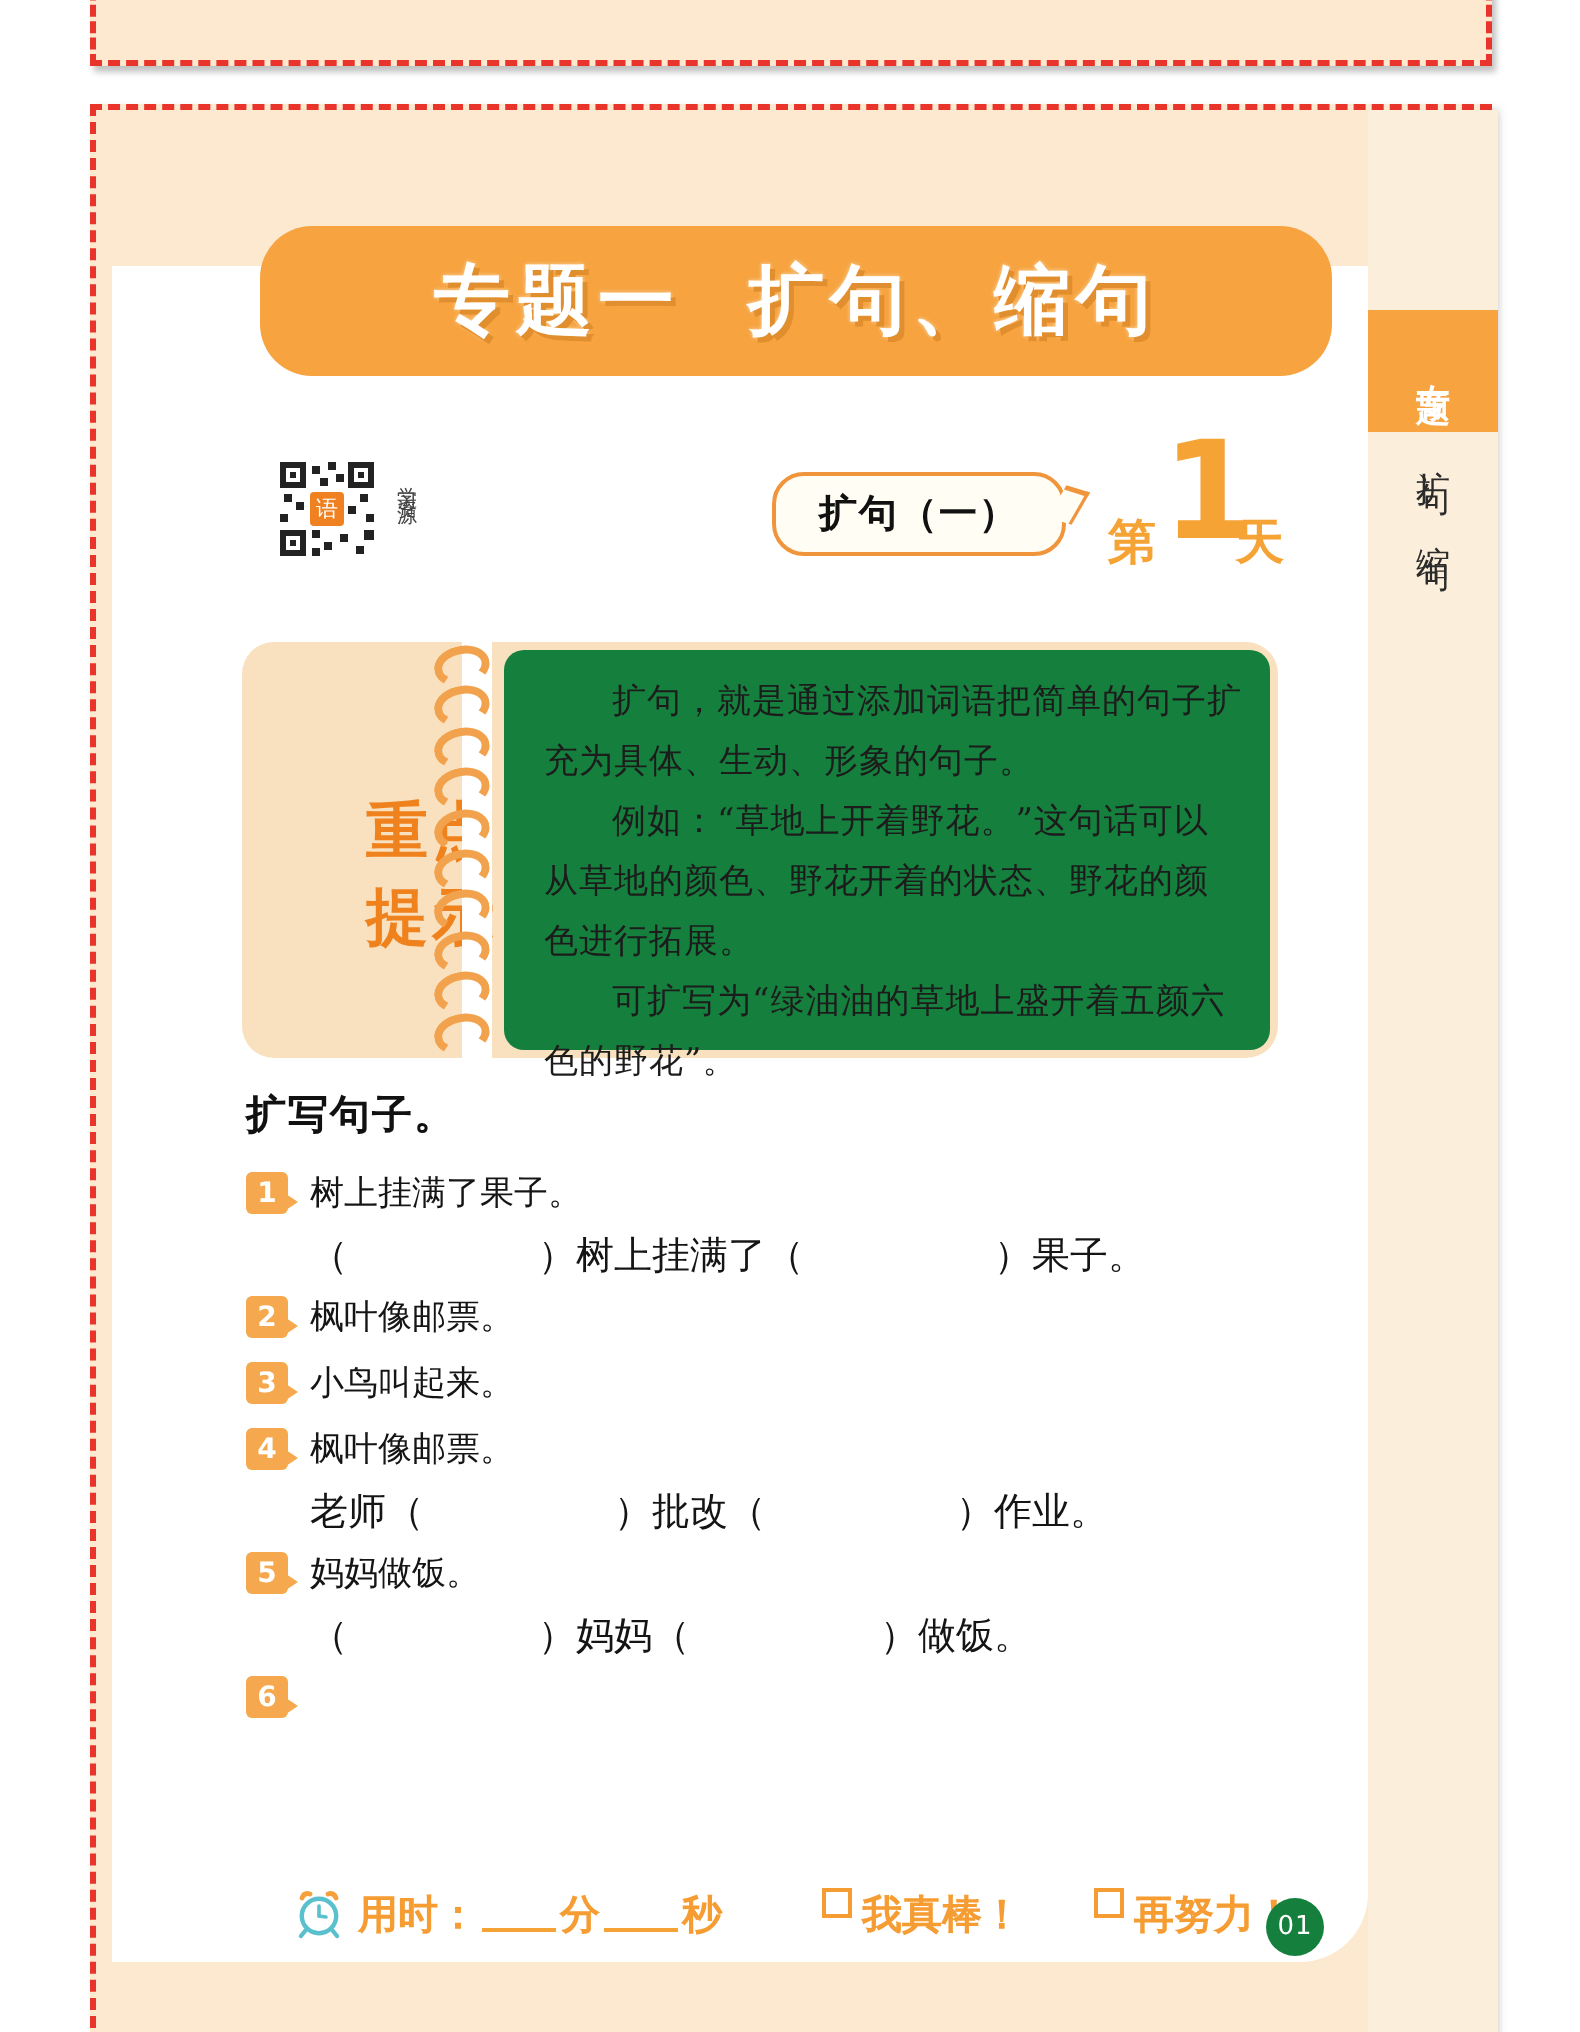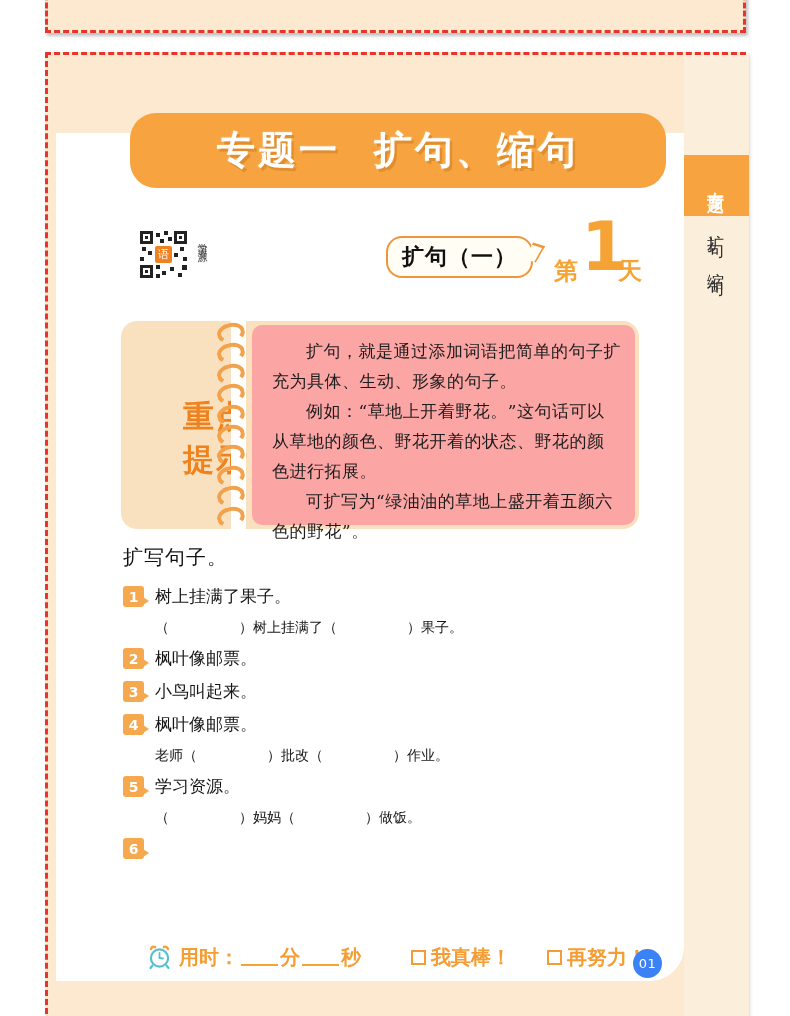--- a/index.html
+++ b/index.html
@@ -44,21 +44,21 @@
   .qr-center { position:absolute; left:15px; top:15px; width:17px; height:17px;
     background:#f08121; color:#fff; font-size:11px; display:flex; align-items:center;
     justify-content:center; border-radius:2px; }
   .qr-label { position:absolute; left:147px; top:180px; writing-mode:vertical-rl;
     font-size:10px; letter-spacing:3px; color:#444; font-family:"DejaVu Serif", serif; }
 
   
   .bubble { position:absolute; left:338px; top:181px; width:147px; height:42px;
     background:#fffdf4; border:2.5px solid #f0953b; border-radius:16px;
     display:flex; align-items:center; justify-content:center; }
-  .bubble span { font-size:22px; font-weight:bold; color:#111;
+  .bubble span { font-size:19px; font-weight:bold; color:#111;
     font-family:"DejaVu Serif", serif; letter-spacing:1px; }
   .bubble::after { content:""; position:absolute; right:-11px; top:7px; width:13px;
     height:13px; background:#fffdf4; border-top:2.5px solid #f0953b;
     border-right:2.5px solid #f0953b; transform:skewY(-25deg) rotate(38deg); }
   .day { position:absolute; left:500px; top:160px; width:150px; height:74px; }
   .day .d-pre  { position:absolute; left:6px;  top:40px; font-size:24px; color:#f6a335;
     font-weight:bold; font-family:"DejaVu Serif", serif; }
   .day .d-num  { position:absolute; left:33px; top:-4px; font-size:68px; font-weight:bold;
     color:#f6a335; line-height:72px; }
   .day .d-suf  { position:absolute; left:70px; top:40px; font-size:24px; color:#f6a335;
@@ -70,48 +70,48 @@
   .tip-label { position:absolute; left:48px; top:74px; width:94px; text-align:center;
     color:#f0821e; font-size:31px; font-weight:bold; line-height:1.4;
     white-space:pre-line; letter-spacing:2px; }
   .tip-strip { position:absolute; left:110px; top:-3px; width:15px; height:214px;
     background:#ffffff; }
   .tip-rings { position:absolute; left:96px; top:2px; height:204px; width:32px;
     display:flex; flex-direction:column; justify-content:space-between; }
   .ring { width:28px; height:22px; border:4px solid #f2a24c; border-radius:50%;
     border-bottom-color:transparent; transform:rotate(-12deg); }
   .tip-inner { position:absolute; left:131px; top:4px; width:383px; height:200px;
-    background:#fca5a5; border-radius:10px; padding:11px 14px 8px 20px; }
+    background:#15803d; border-radius:10px; padding:11px 14px 8px 20px; }
   .tip-inner p { font-family:"DejaVu Serif", serif; color:#1c1c1c; font-size:17px;
     line-height:30px; text-indent:2em; letter-spacing:.5px; }
 
   
   .exercise { position:absolute; left:75px; top:489px; width:548px; }
-  .ex-heading { font-size:20px; font-weight:normal; color:#111; height:36px; letter-spacing:1px; }
+  .ex-heading { font-size:20px; font-weight:bold; color:#111; height:36px; letter-spacing:1px; }
   .ex-item .l1 { display:flex; align-items:center; gap:11px; height:33px; }
   .badge { position:relative; width:21px; height:21px; background:#f6a84e; color:#fff;
     font-size:14px; font-weight:bold; display:flex; align-items:center; justify-content:center;
     border-radius:3px; flex:0 0 auto; }
   .badge::after { content:""; position:absolute; right:-5px; bottom:2px; width:0; height:0;
     border-left:6px solid #f6a84e; border-top:4px solid transparent;
     border-bottom:4px solid transparent; }
   .ex-item .s1 { font-family:Liberation Mono, monospace; font-size:17px; color:#151515; }
   .ex-item .l2 { margin-left:32px; height:29px; font-family:"DejaVu Serif", serif;
-    font-size:14px; color:#151515; display:flex; align-items:center; }
+    font-size:19px; color:#151515; display:flex; align-items:center; }
 
   
   .footer { position:absolute; left:100px; top:889px; display:flex; align-items:center;
     color:#f59d33; font-family:"DejaVu Serif", serif; font-size:20px; font-weight:bold; }
   .clock { margin-right:8px; display:flex; }
   .blank { width:37px; border-bottom:2.5px solid #f6a335; height:16px; margin:0 2px; }
   .chk { width:15px; height:15px; border:2.5px solid #f59d33; margin-right:5px; flex:0 0 auto; }
-  .grp { display:flex; align-items:center; }
+  .grp { display:flex; }
   .gap1 { width:50px; } .gap2 { width:36px; }
   .page-circle { position:absolute; left:585px; top:894px; width:29px; height:29px;
-    border-radius:50%; background:#3b82f6; color:#fff; font-size:13px;
+    border-radius:50%; background:#15803d; color:#fff; font-size:13px;
     display:flex; align-items:center; justify-content:center; letter-spacing:.5px; }
 </style>
 </head>
 <body>
 
 <div class="root">
 
   <div class="prev-strip"></div>
 
   <div class="page">
@@ -232,21 +232,21 @@
         <div class="l1">
           <span class="badge">4</span>
           <span class="s1">枫叶像邮票。</span>
         </div>
         <div class="l2">老师（　　　　　）批改（　　　　　）作业。</div>
       </div>
 
       <div class="ex-item">
         <div class="l1">
           <span class="badge">5</span>
-          <span class="s1">学习资源。</span>
+          <span class="s1">妈妈做饭。</span>
         </div>
         <div class="l2">（　　　　　）妈妈（　　　　　）做饭。</div>
       </div>
 
       <div class="ex-item">
         <div class="l1">
           <span class="badge">6</span>
         </div>
       </div>
     </div>

